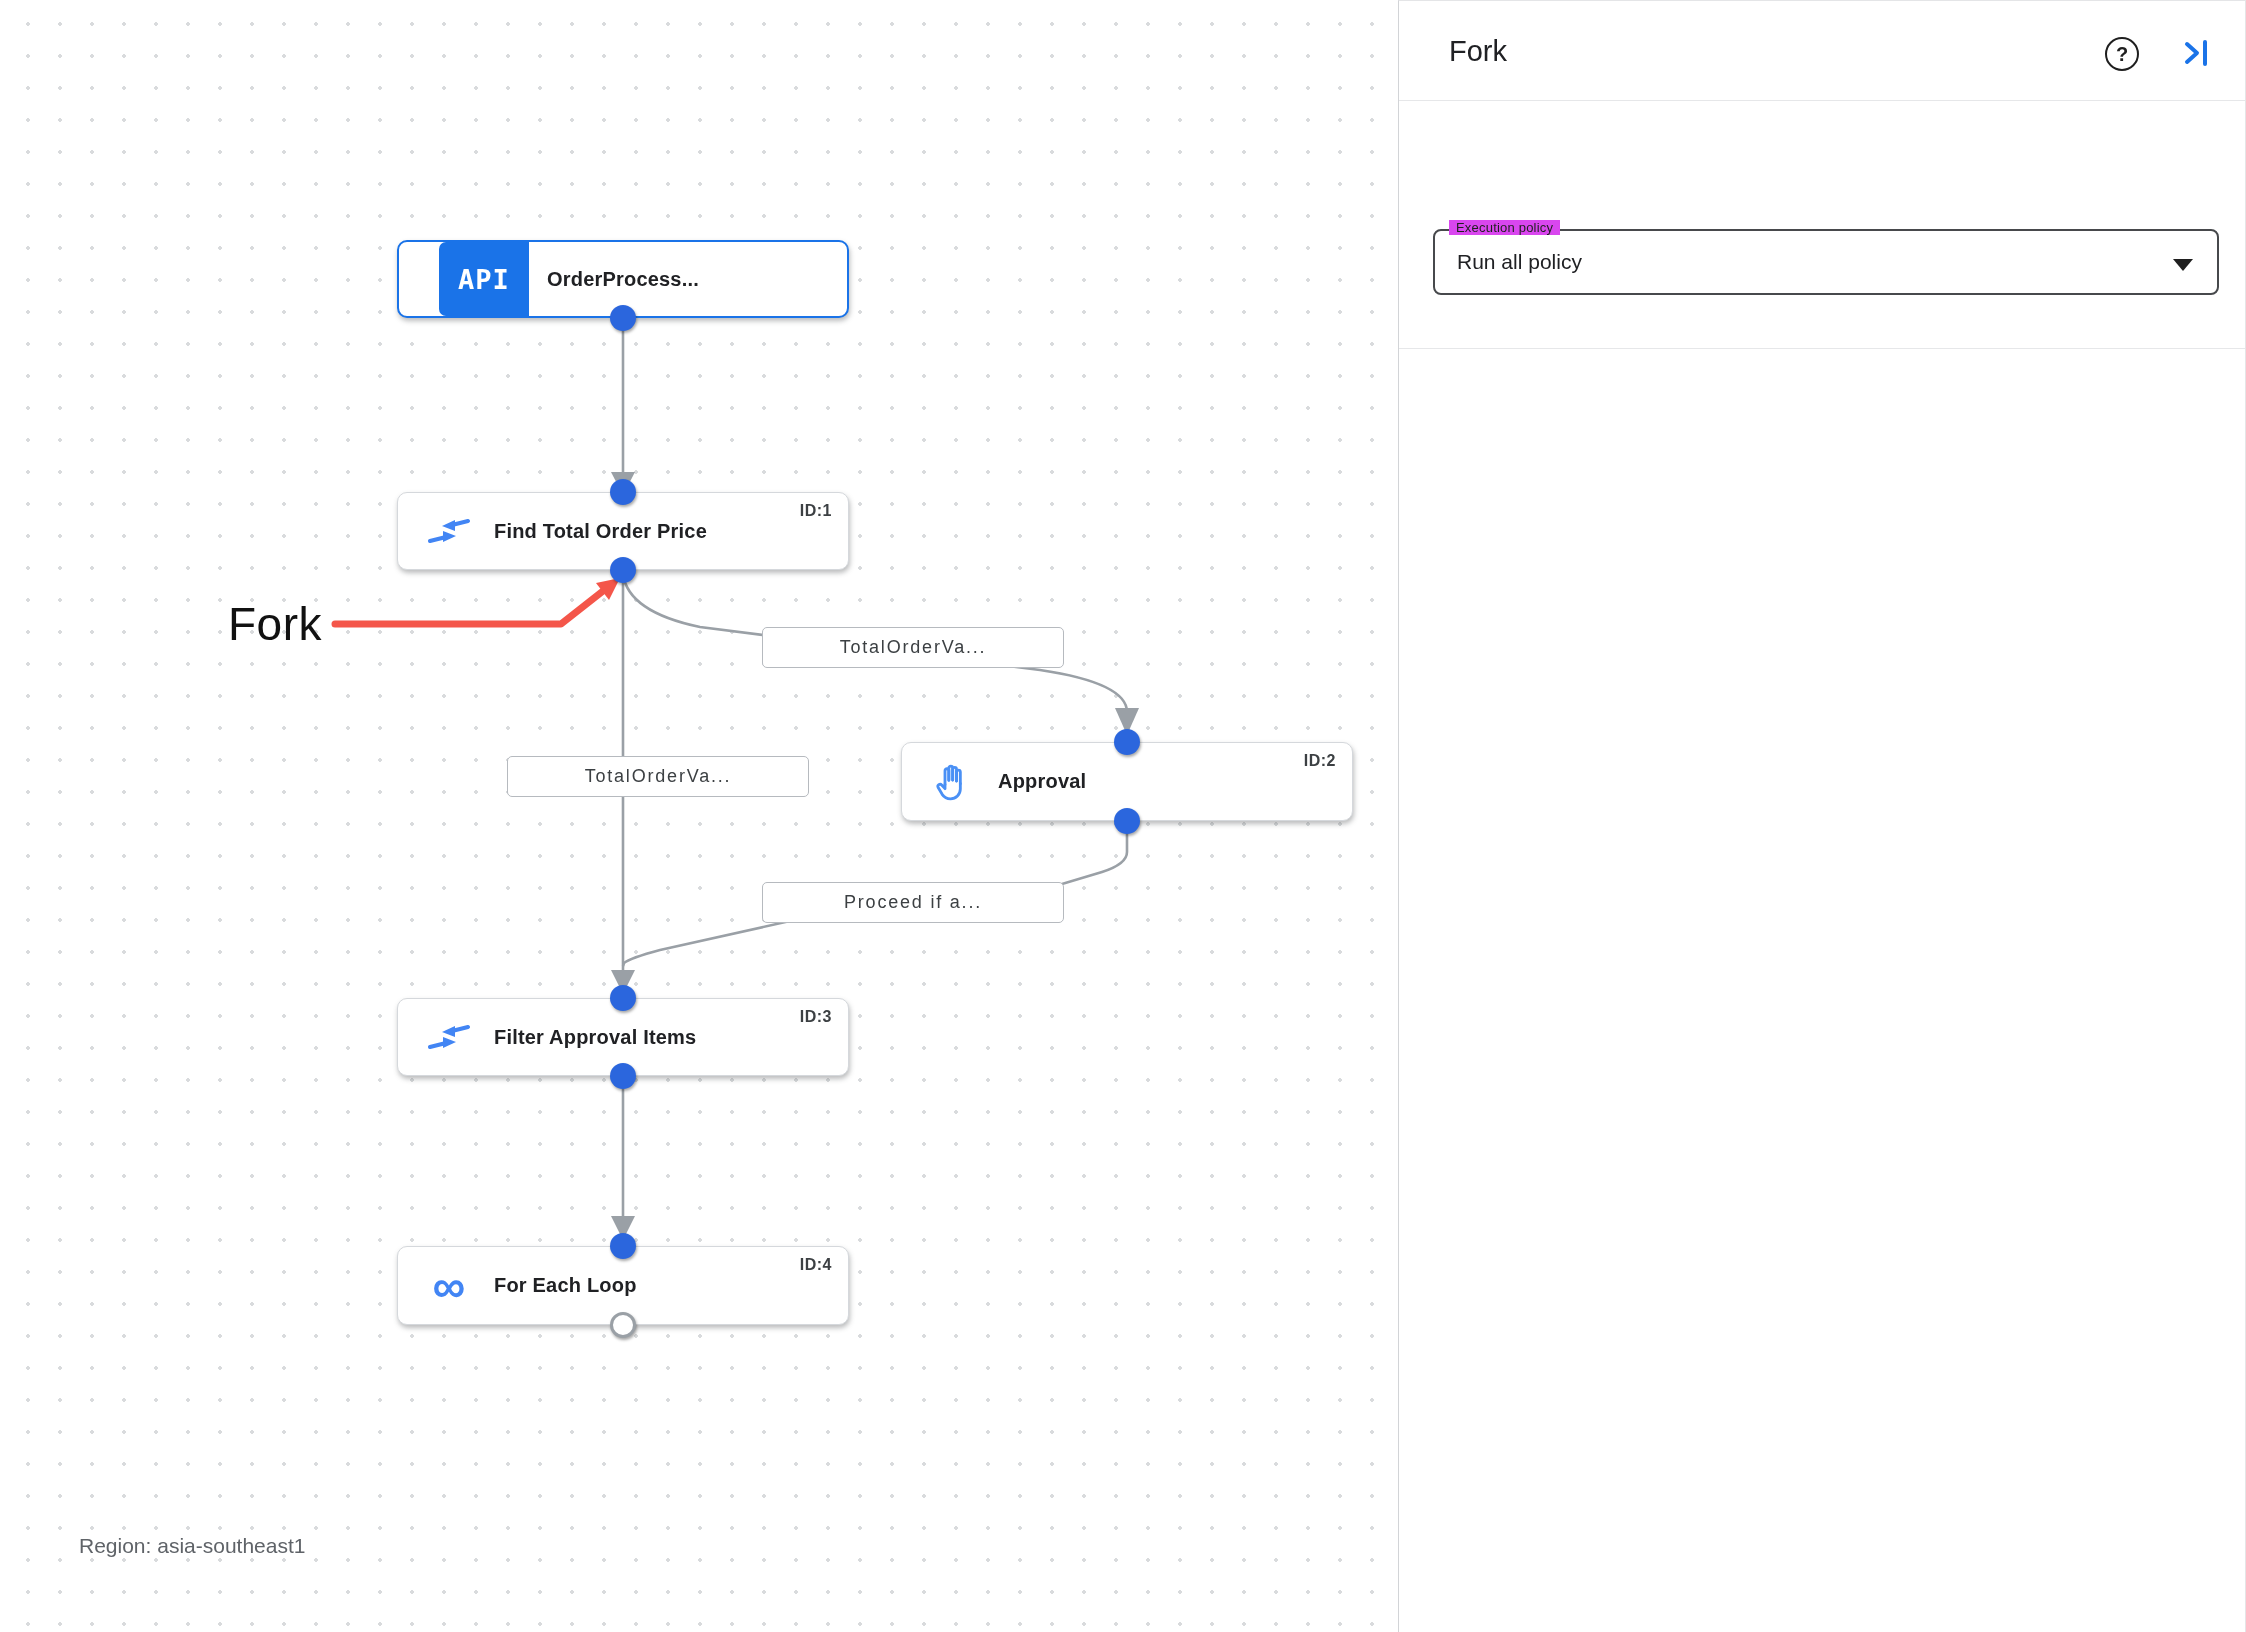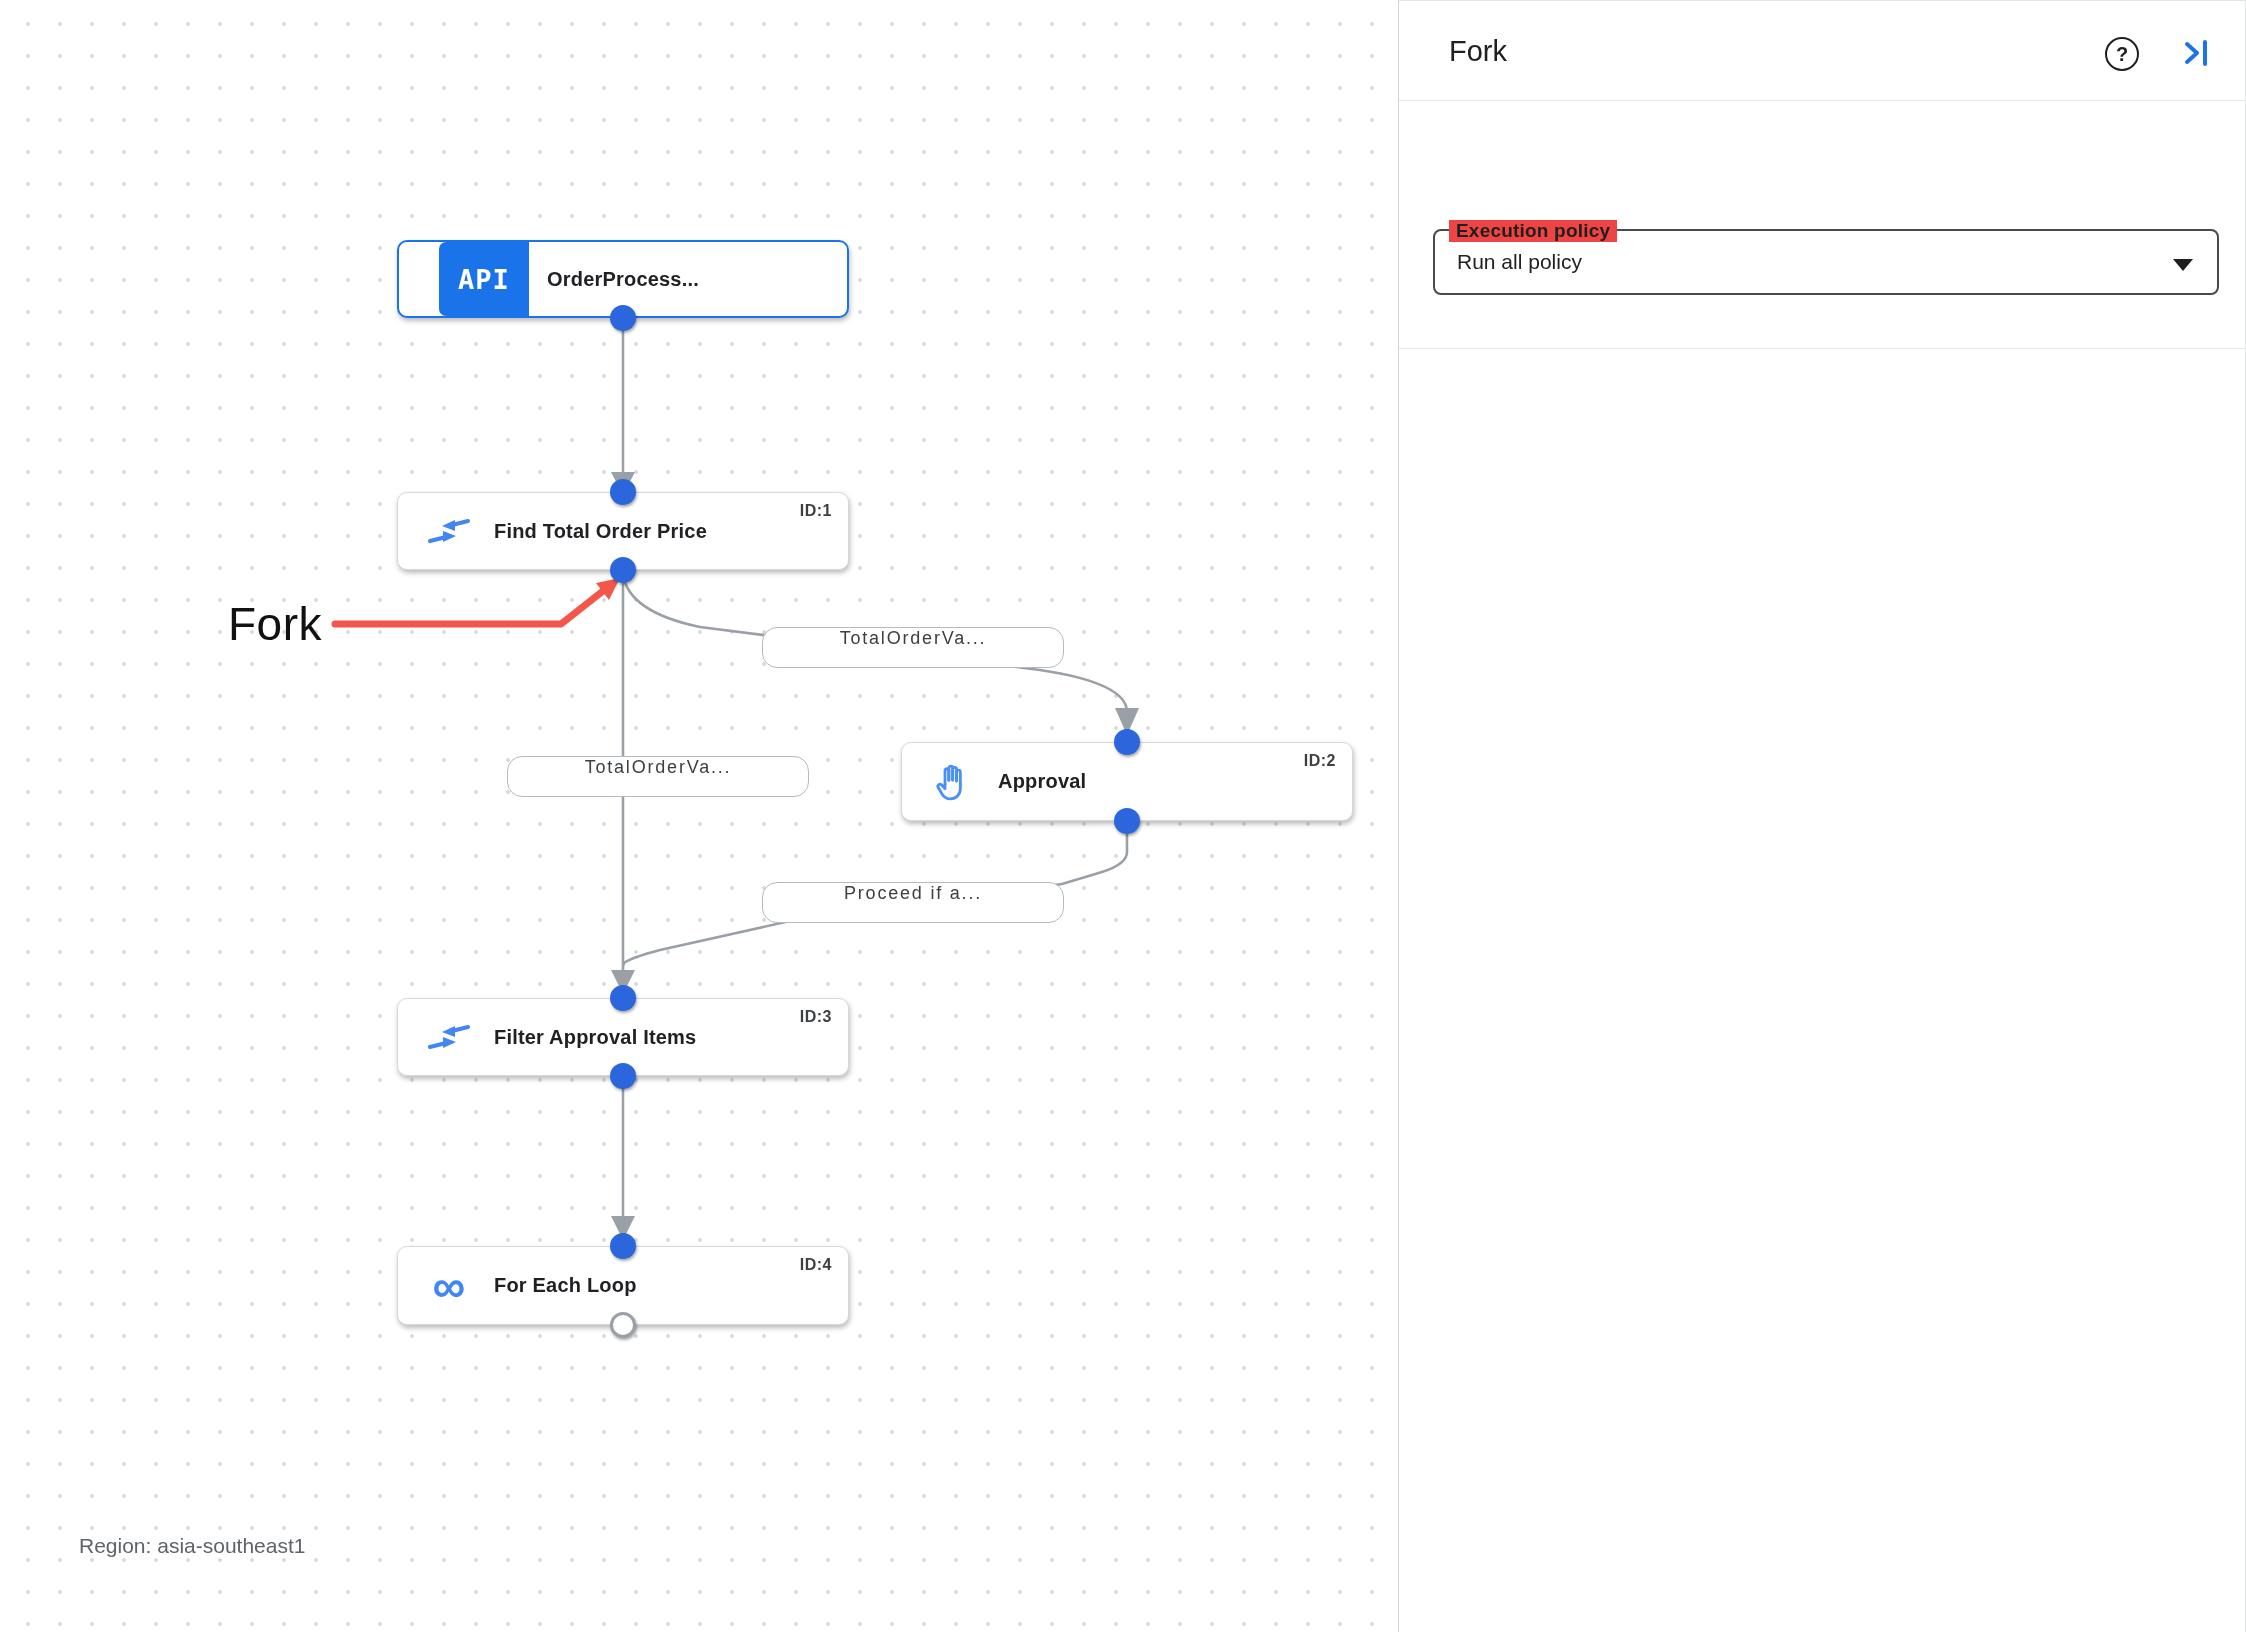--- a/index.html
+++ b/index.html
@@ -46,22 +46,22 @@
   #node-trigger .title { margin-left:18px; }
 
   .port {
     position:absolute; width:26px; height:26px; border-radius:50%;
     background:#2b66dd; box-shadow: 1px 2px 3px rgba(0,0,0,.35);
   }
   .port.end { background:#fff; border:3px solid #9aa0a6; }
 
   .edge-label {
     position:absolute; width:302px; height:41px;
-    background:#fff; border:1.5px solid #b6babf; border-radius:15px;
-    display:flex; justify-content:center;
+    background:#fff; border:1.5px solid #b6babf; border-radius:5px;
+    display:flex; align-items:center; justify-content:center;
     font-size:18px; color:#3c4043; letter-spacing:1.8px;
   }
 
   #fork-annotation-label {
     position:absolute; left:228px; top:597px;
     font-size:46px; color:#111; letter-spacing:.5px;
   }
   #region-label {
     position:absolute; left:52px; top:1534px;
     font-size:21px; color:#5f6368;margin-left:27px;
@@ -91,22 +91,22 @@
     position:absolute; left:50px; top:18px;
     font-size:23px; font-weight:bold; color:#202124;
   }
   #section-chevron { position:absolute; left:784px; top:24px; }
 
   #policy-field {
     position:absolute; left:34px; top:228px; width:786px; height:66px;
     border:2px solid #47494c; border-radius:8px; background:#fff; cursor:pointer;
   }
   #policy-field .float-label {
-    position:absolute; left:14px; top:-11px; background:#ef4444; padding:0 7px;
-    font-size:19px; font-weight:bold; color:#1f1f1f; letter-spacing:.2px;
+    position:absolute; left:14px; top:-11px; background:#d946ef; padding:0 7px;
+    font-size:13px; font-weight:normal; color:#1f1f1f; letter-spacing:.2px;
   }
   #policy-field .value {
     position:absolute; left:22px; top:50%; transform:translateY(-50%);
     font-size:21px; color:#202124;
   }
   #policy-field .caret {
     position:absolute; right:24px; top:28px;
     width:0; height:0; border-left:10px solid transparent;
     border-right:10px solid transparent; border-top:12px solid #1f1f1f;
   }

